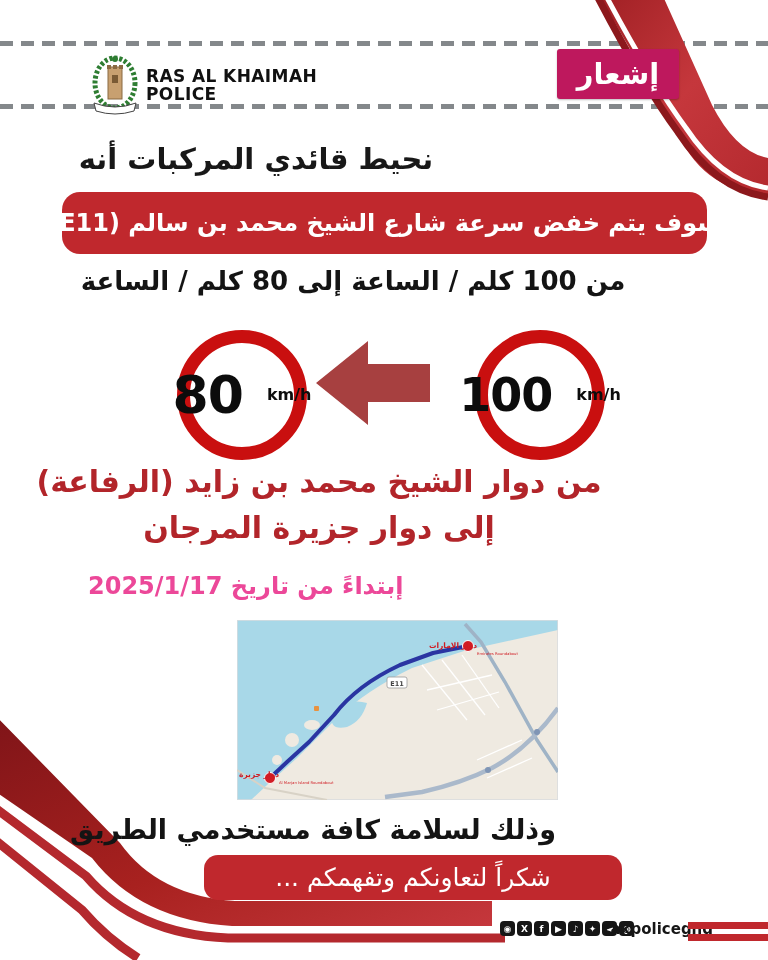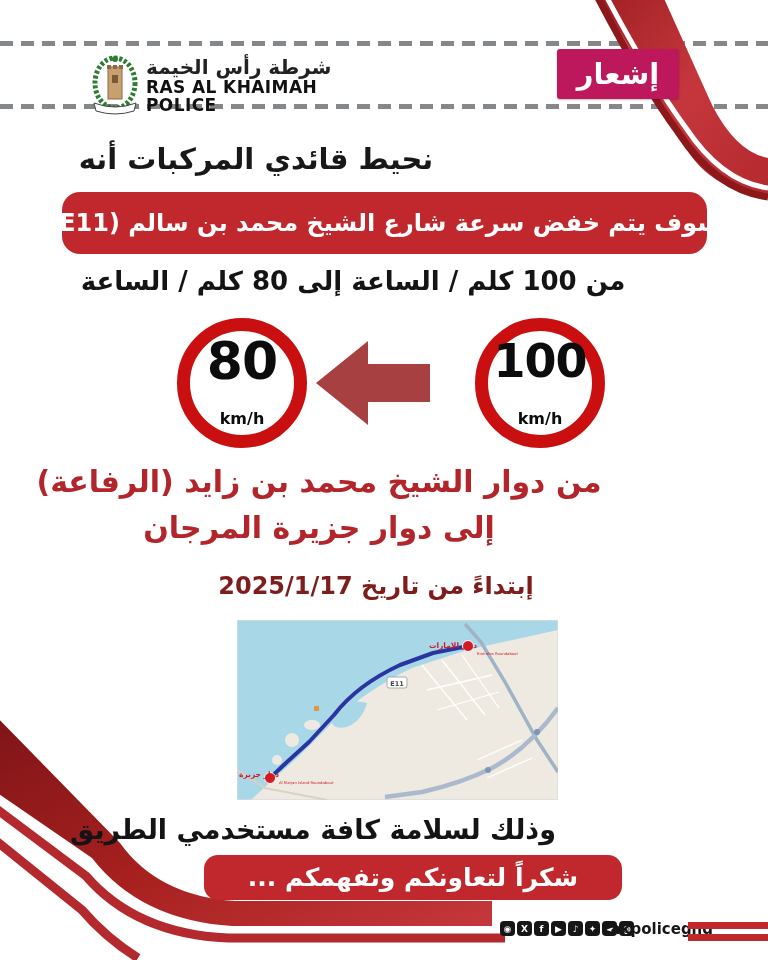--- a/index.html
+++ b/index.html
@@ -24,41 +24,41 @@
   
   .ar{direction:rtl;unicode-bidi:plaintext;}
   .heading{position:absolute;top:142px;left:0;width:512px;text-align:center;
            font-size:29px;font-weight:700;color:#181818;z-index:3;}
   .banner{position:absolute;left:62px;top:192px;width:645px;height:62px;background:#c0282d;
           border-radius:18px;display:flex;align-items:center;justify-content:center;z-index:3;}
   .banner span{color:#fff;font-size:24px;font-weight:700;white-space:nowrap;}
   .speedline{position:absolute;top:266px;left:0;width:706px;text-align:center;
              font-size:26px;font-weight:700;color:#141414;}
   
-  .sign{position:absolute;top:318px;width:130px;height:130px;border:13px solid #c90f0f;border-radius:50%;
-        background:#fff;box-sizing:border-box;display:flex;flex-direction:column;align-items:center;justify-content:center;gap:24px;}
+  .sign{position:absolute;top:330px;width:130px;height:130px;border:13px solid #c90f0f;border-radius:50%;
+        background:#fff;box-sizing:border-box;display:flex;flex-direction:row;align-items:center;justify-content:center;gap:24px;}
   .sign-80{left:177px;} .sign-100{left:475px;}
   .sign .num{font-size:52px;font-weight:800;color:#0c0c0c;line-height:48px;letter-spacing:-1px;}
   .sign-100 .num{font-size:46px;}
   .sign .unit{font-size:16px;font-weight:700;color:#0c0c0c;line-height:20px;}
   .arrow-svg{position:absolute;left:316px;top:334px;}
   
   .redline{position:absolute;left:16px;width:606px;text-align:center;color:#b2252a;
            font-size:30px;font-weight:700;}
   .redline1{top:464px;} .redline2{top:510px;}
-  .dateline{position:absolute;top:572px;left:76px;width:600px;text-align:center;
-            font-size:24px;font-weight:700;color:#7f1d1d;}
+  .dateline{position:absolute;top:572px;left:88px;width:600px;text-align:left;
+            font-size:24px;font-weight:700;color:#ec4899;}
   
   .map{position:absolute;left:237px;top:620px;width:321px;height:180px;z-index:3;}
   
   .safety{position:absolute;top:814px;left:0;width:556px;text-align:right;
           font-size:27px;font-weight:700;color:#141414;z-index:3;}
   .thanks{position:absolute;left:204px;top:855px;width:418px;height:45px;background:#c0282d;
           border-radius:14px;display:flex;align-items:center;justify-content:center;z-index:3;}
-  .thanks span{color:#fff;font-size:25px;font-weight:700;white-space:nowrap;}
+  .thanks span{color:#fff;font-size:25px;font-weight:400;white-space:nowrap;}
   .social-row{position:absolute;left:499px;top:921px;display:flex;gap:1px;z-index:4;}
   .sicon{width:15px;height:15px;background:#161616;border-radius:4px;color:#fff;
          display:flex;align-items:center;justify-content:center;font-size:9px;font-weight:700;margin-left:1px;}
   .handle{position:absolute;left:603px;top:920px;font-size:15px;font-weight:700;color:#161616;z-index:4;}
   .stripe-right{position:absolute;background:#c0282d;height:7px;left:688px;width:80px;z-index:4;}
   .sr1{top:922px;} .sr2{top:934px;}
 </style>
 </head>
 <body>
 
@@ -101,21 +101,20 @@
       <ellipse cx="31" cy="28" rx="20" ry="25" fill="none" stroke="#2e7d32" stroke-width="5" stroke-dasharray="3 2"></ellipse>
       <circle cx="31" cy="4" r="3" fill="#2e7d32"></circle>
       <rect x="24" y="12" width="14" height="32" fill="#c8a070" stroke="#8a6a42" stroke-width="1"></rect>
       <rect x="23" y="10" width="4" height="4" fill="#8a6a42"></rect>
         <rect x="29" y="10" width="4" height="4" fill="#8a6a42"></rect>
         <rect x="35" y="10" width="4" height="4" fill="#8a6a42"></rect>
       <rect x="28" y="20" width="6" height="8" fill="#7a5a34"></rect>
       <path d="M 10,48 Q 31,56 52,48 L 50,56 Q 31,62 12,56 Z" fill="#ffffff" stroke="#444" stroke-width="1"></path>
     </svg>
     <div class="logo-text">
-      <div class="logo-ar ar">شرطة رأس الخيمة</div>
       <div class="logo-en">RAS AL KHAIMAH POLICE</div>
     </div>
   </div>
 
   <div class="badge">
     <span class="ar">إشعار</span>
   </div>
 
   <div class="heading ar">نحيط قائدي المركبات أنه</div>
 

